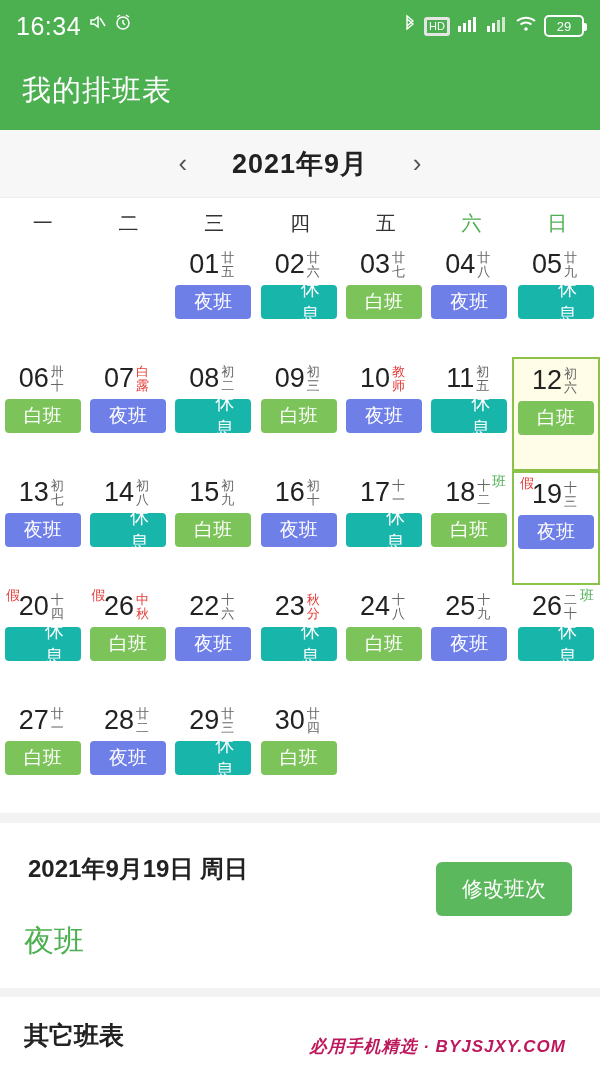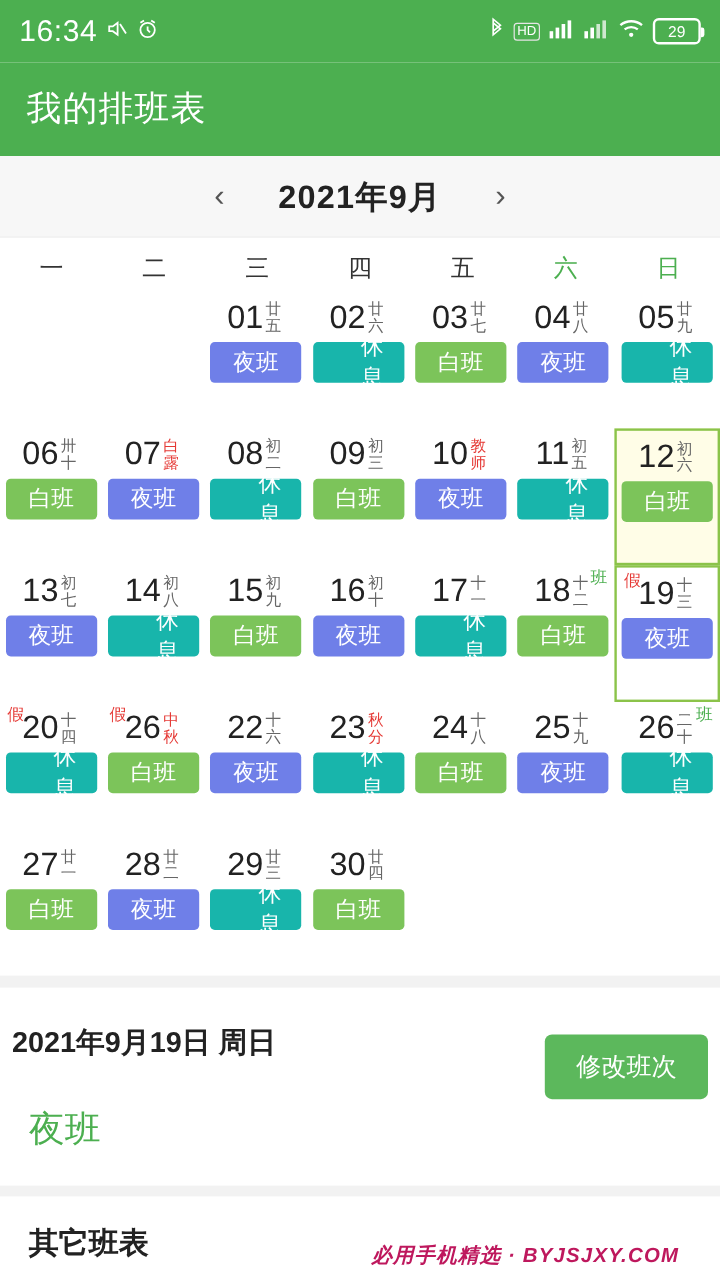--- a/index.html
+++ b/index.html
@@ -10,34 +10,34 @@
     overflow: hidden;
   }
   .phone { width: 600px; height: 1067px; position: relative; background: #fff; }
 
   
   .statusbar {
     height: 52px; background: #4caf50; color: #fff;
     display: flex; align-items: center; justify-content: space-between;
     padding: 0 16px;
   }
-  .sb-left { display: flex; align-items: center; gap: 6px; }
+  .sb-left { display: flex; gap: 6px; }
   .sb-time { font-size: 25px; letter-spacing: .5px; }
   .sb-right { display: flex; align-items: center; gap: 7px; }
   .ic { display: inline-block; }
   .battery {
     border: 2px solid #fff; border-radius: 5px; width: 40px; height: 22px;
     font-size: 13px; display: flex; align-items: center; justify-content: center;
     position: relative; color: #fff;
   }
   .battery:after {
     content: ""; position: absolute; right: -5px; top: 6px;
     width: 3px; height: 8px; background: #fff; border-radius: 0 2px 2px 0;
   }
-  .hd { font-size: 11px; border: 1px solid #e5e5e5; border-radius: 3px; padding: 0 2px; line-height: 13px; }
+  .hd { font-size: 11px; border: 3px solid #e5e5e5; border-radius: 3px; padding: 0 2px; line-height: 13px; }
 
   
   .appbar {
     height: 78px; background: #4caf50; color: #fff;
     display: flex; align-items: center; justify-content: space-between;
     padding: 0 22px;
   }
   .app-title { font-size: 29px; letter-spacing: 1px; }
   .app-action { font-size: 21px; }
 
@@ -77,21 +77,21 @@
     color: #fff; font-size: 19px; display: flex; align-items: center; justify-content: center;
   }
   .s-night { background: #6f7fe8; }
   .s-rest  { background: #18b5ab; padding-left: 40px; }
   .s-day   { background: #7cc45a; }
 
   
   .divider { height: 10px; background: #f2f2f2; }
   .detail {
     height: 92px; display: flex; align-items: center; justify-content: space-between;
-    padding: 0 10px;
+    padding: 0 28px;
   }
   .detail-date { font-size: 24px; color: #222; font-weight: bold; }
   .btn-edit {
     background: #5cb85c; color: #fff; font-size: 21px;
     border-radius: 6px; padding: 13px 26px; border: none; margin-top: 40px;
   }
   .shiftname { font-size: 30px; color: #4caf50; padding: 6px 24px 26px; }
   .divider2 { height: 9px; background: #f2f2f2; }
   .other { font-size: 25px; color: #222; font-weight: bold; padding: 22px 24px; position: relative; }
   .watermark {

